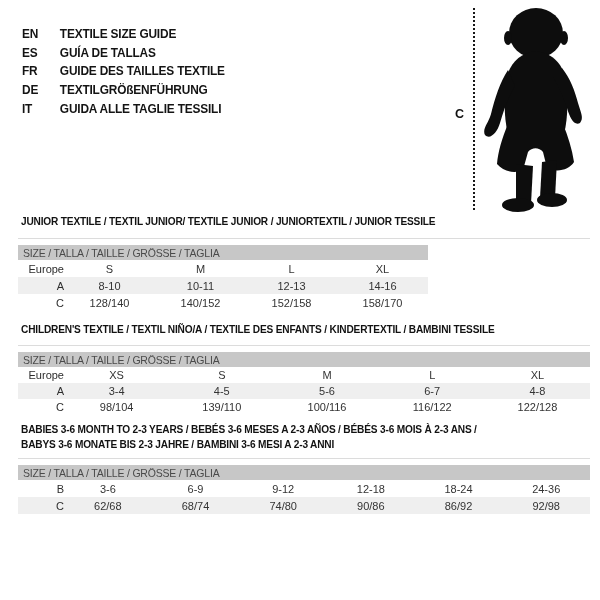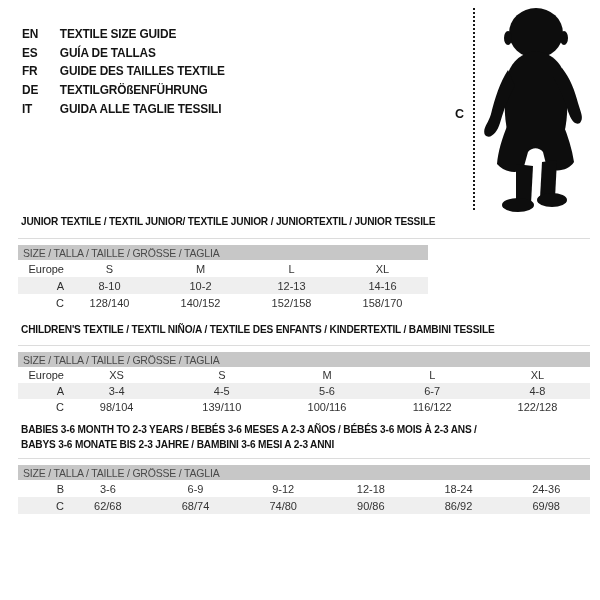--- a/index.html
+++ b/index.html
@@ -112,21 +112,21 @@
     <div class="t-row rh17">
       <span class="t-label">Europe</span>
       <span class="t-cell">S</span>
       <span class="t-cell">M</span>
       <span class="t-cell">L</span>
       <span class="t-cell">XL</span>
     </div>
     <div class="t-row rh17 striped">
       <span class="t-label">A</span>
       <span class="t-cell">8-10</span>
-      <span class="t-cell">10-2</span>
+      <span class="t-cell">10-11</span>
       <span class="t-cell">12-13</span>
       <span class="t-cell">14-16</span>
     </div>
     <div class="t-row rh17">
       <span class="t-label">C</span>
       <span class="t-cell">128/140</span>
       <span class="t-cell">140/152</span>
       <span class="t-cell">152/158</span>
       <span class="t-cell">158/170</span>
     </div>
@@ -176,18 +176,18 @@
       <span class="t-cell">18-24</span>
       <span class="t-cell">24-36</span>
     </div>
     <div class="t-row rh17 striped">
       <span class="t-label" style="width:46px;">C</span>
       <span class="t-cell">62/68</span>
       <span class="t-cell">68/74</span>
       <span class="t-cell">74/80</span>
       <span class="t-cell">90/86</span>
       <span class="t-cell">86/92</span>
-      <span class="t-cell">69/98</span>
+      <span class="t-cell">92/98</span>
     </div>
   </div>
 
 
 </div>
 
 </body></html>

